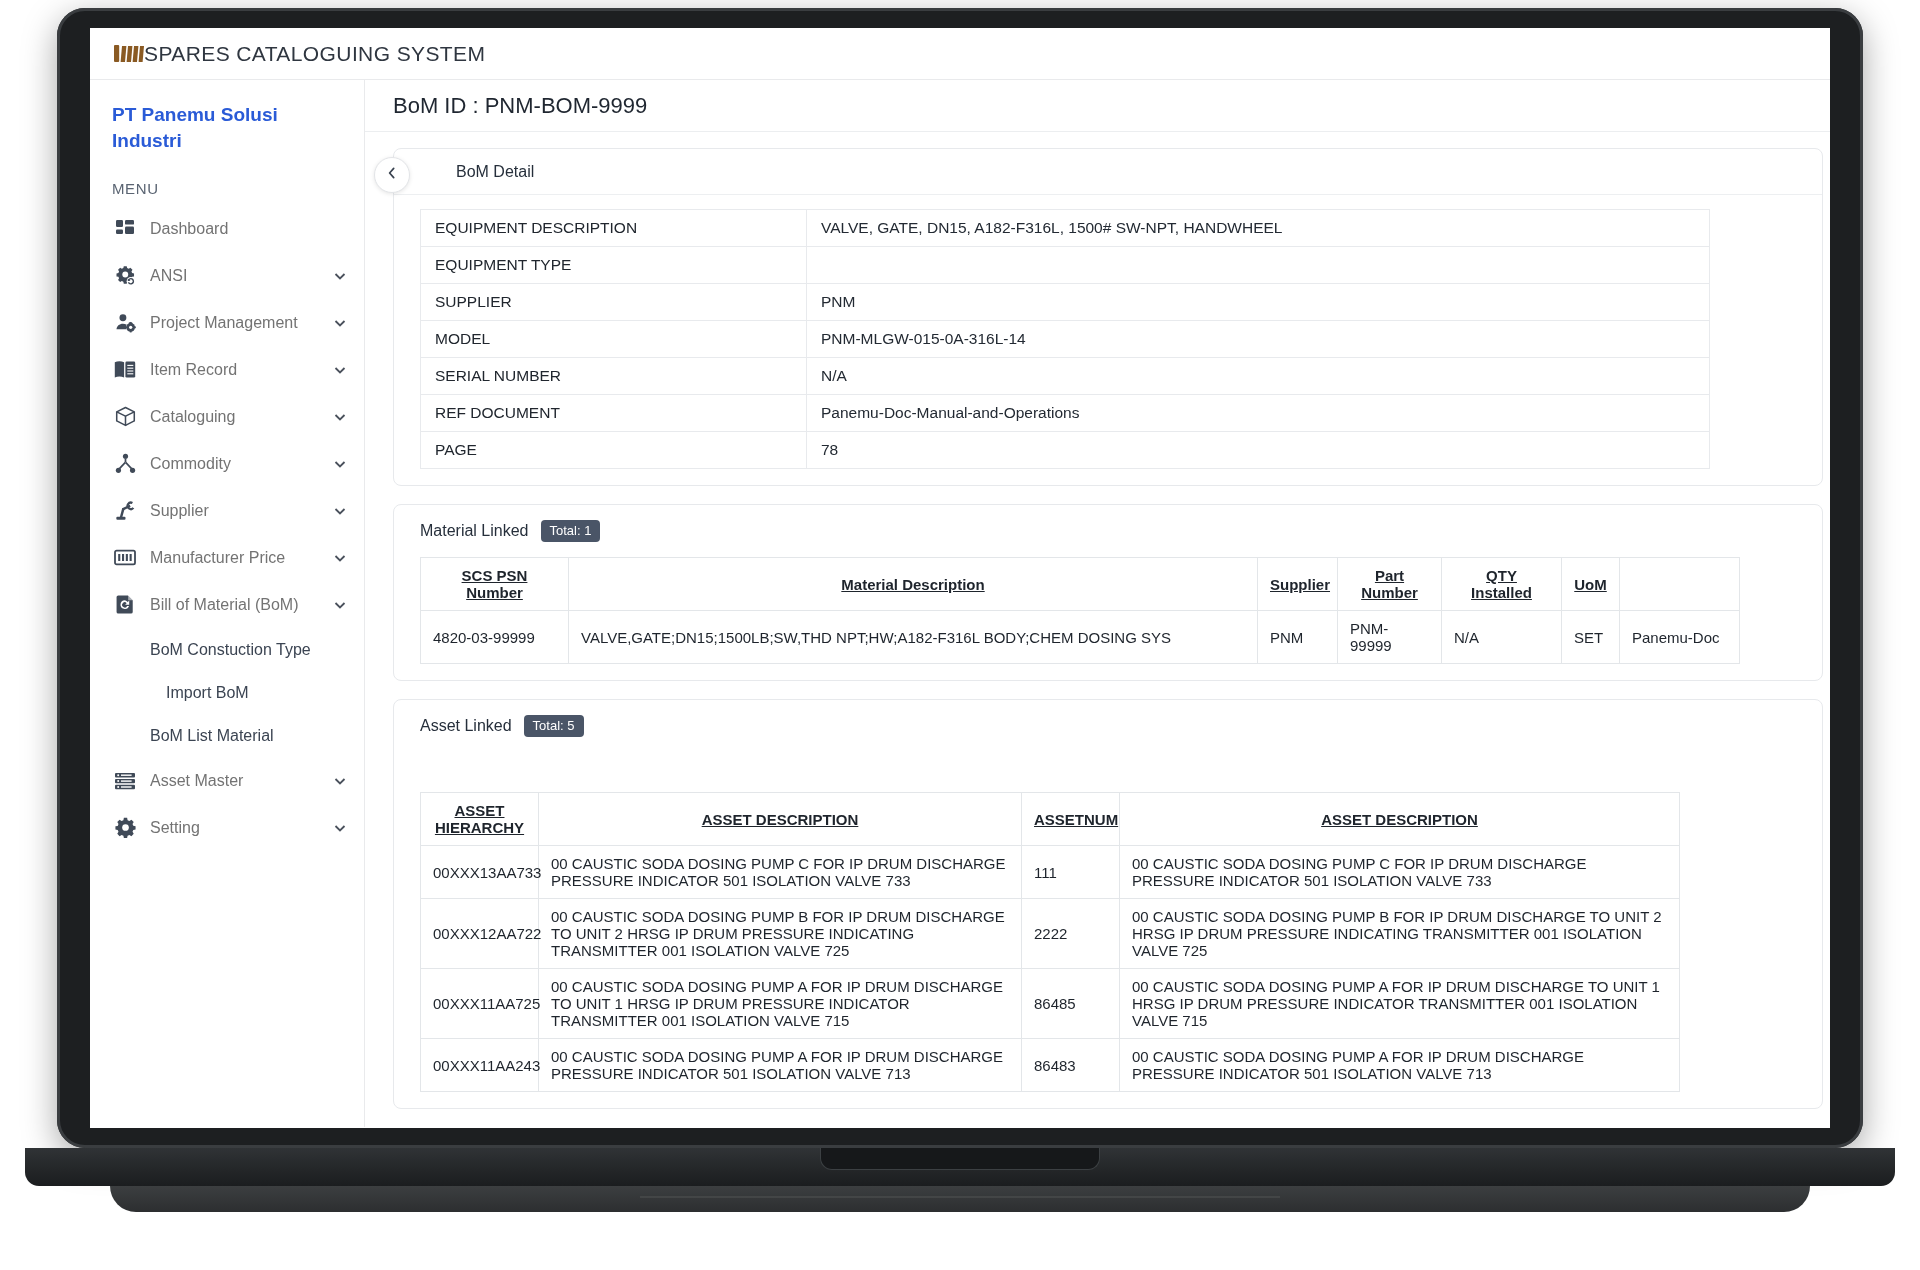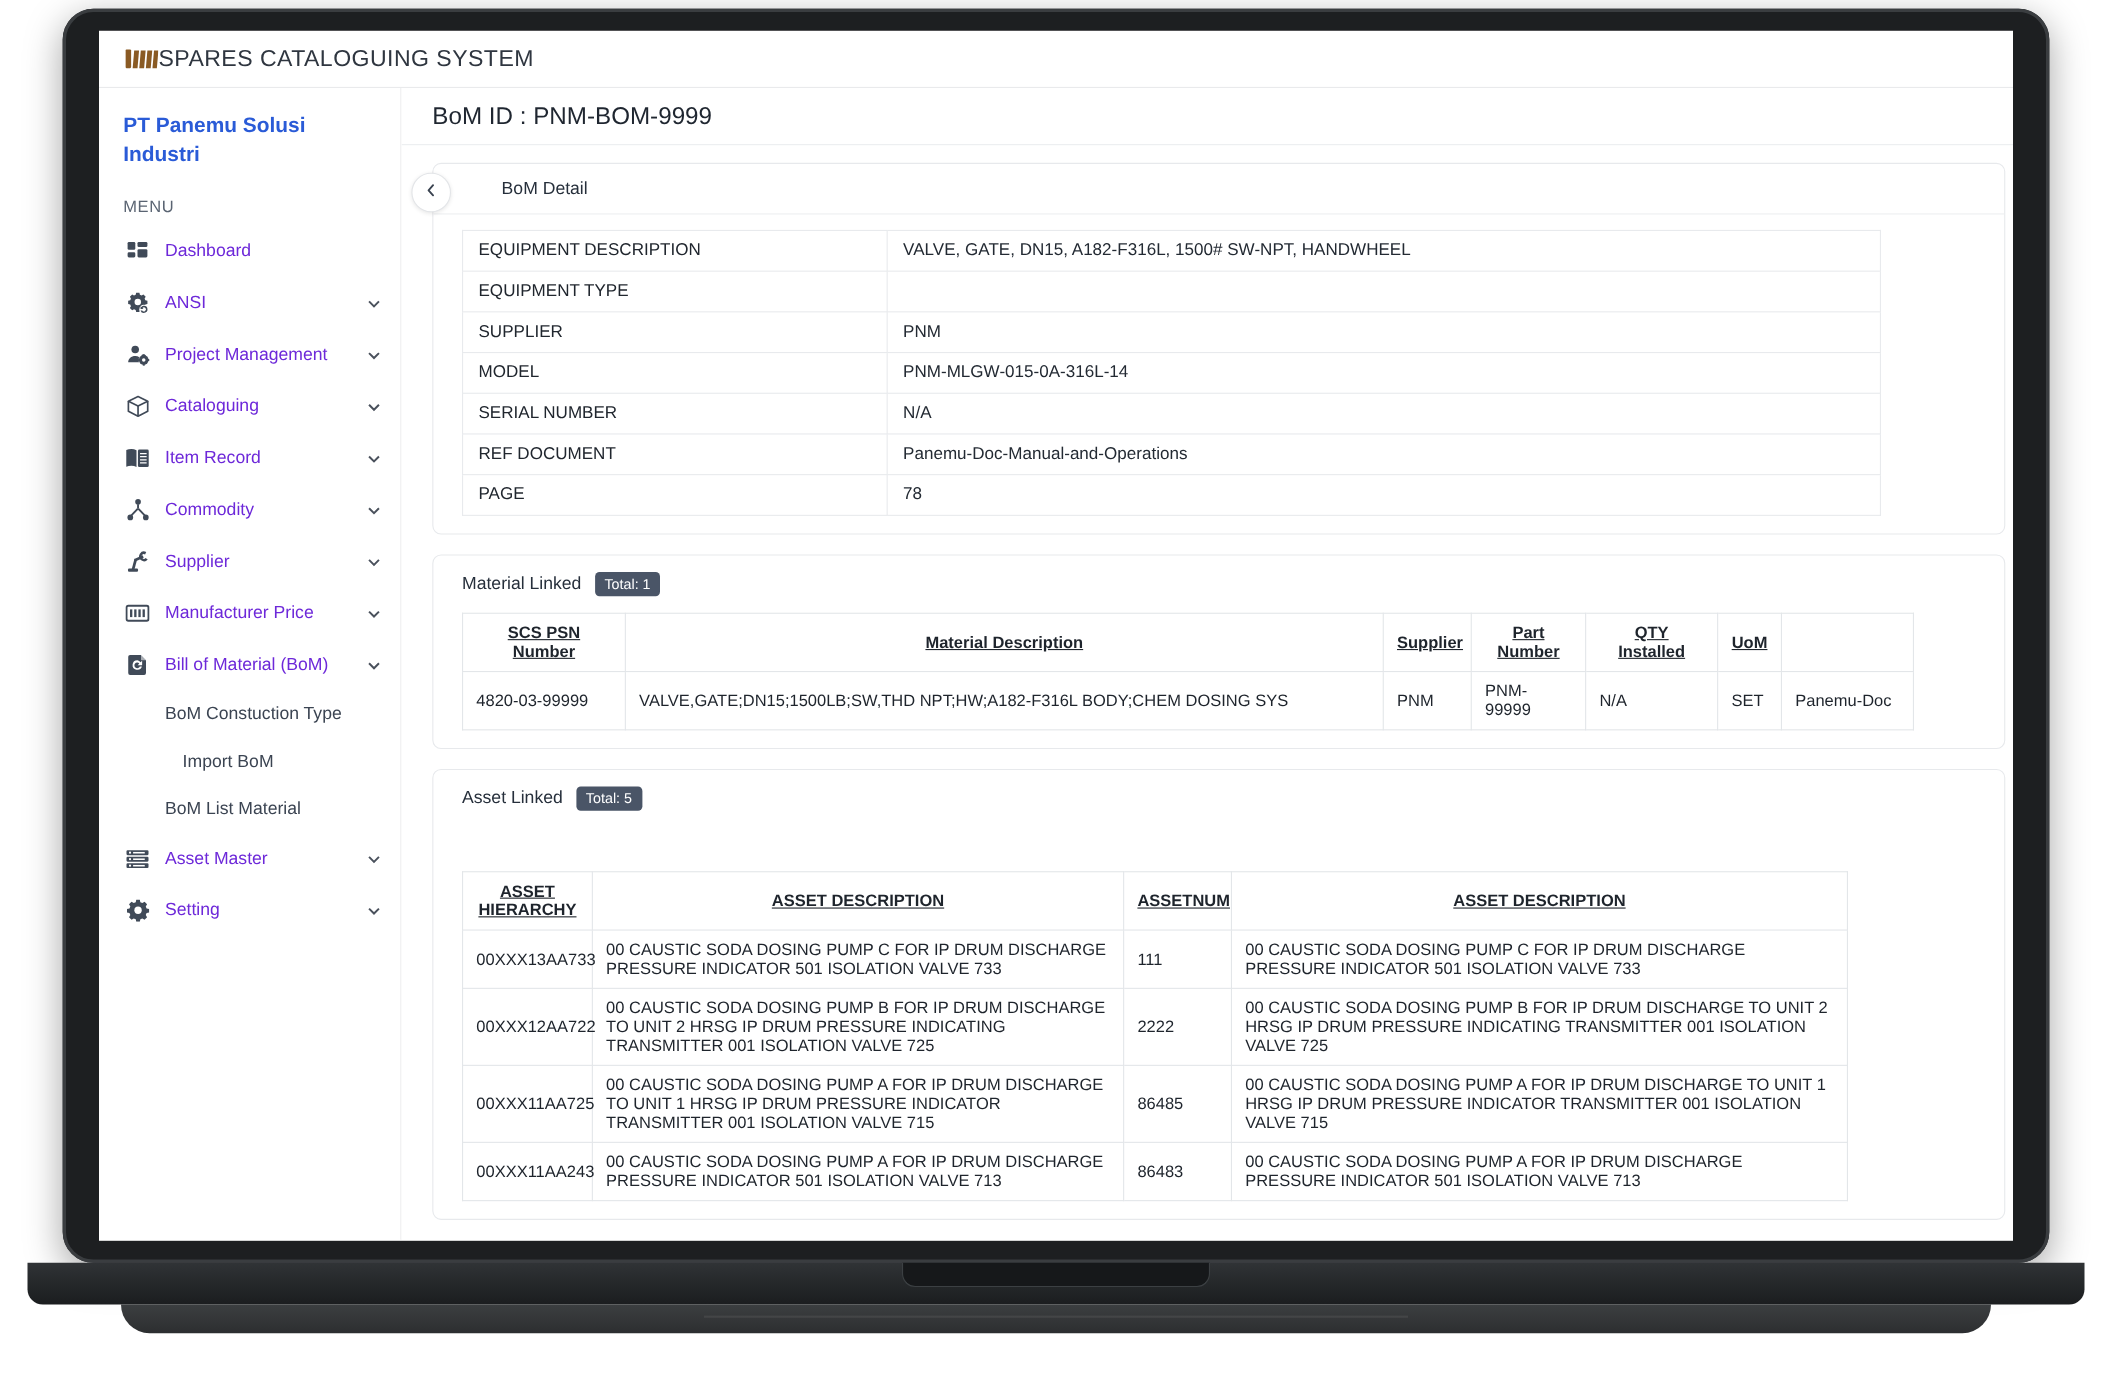--- a/index.html
+++ b/index.html
@@ -87,21 +87,21 @@
     padding: 0 20px 0 22px; line-height: 26px;
   }
   .menu-label {
     margin-top: 26px; padding-left: 22px;
     font-size: 15px; color:#5a6472; letter-spacing: .6px;
   }
   .menu { margin-top: 8px; }
   .menu-item {
     display:flex; align-items:center; gap: 14px;
     height: 47px; padding: 0 16px 0 24px; cursor: pointer;
-    color:#6d28d9; font-size: 16px;
+    color:#737373; font-size: 16px;
   }
   .menu-item .ic { width: 22px; height: 22px; display:flex; align-items:center; justify-content:center; flex:0 0 22px; }
   .menu-item .lbl { flex:1 1 auto; white-space: nowrap; }
   .menu-item .chev { width: 16px; height: 16px; opacity:.85; }
   .submenu-item {
     height: 43px; display:flex; align-items:center;
     font-size: 16px; color:#3b4452; cursor:pointer;
   }
   .sub-l1 { padding-left: 60px; }
   .sub-l2 { padding-left: 76px; }
@@ -260,48 +260,48 @@
             <span class="lbl">Project Management</span>
             <span class="chev">
               <svg width="16" height="16" viewBox="0 0 16 16" fill="none" stroke="#2b3340" stroke-width="1.8">
                   <path d="M3.5 6 L8 10.5 L12.5 6"></path>
                 </svg>
             </span>
           </div>
 
           <div class="menu-item">
             <span class="ic">
-              <svg width="21" height="21" viewBox="0 0 22 22" fill="none" stroke="#404a58" stroke-width="1.6" stroke-linejoin="round">
-                <path d="M11 1.6 L20.2 6.1 L11 10.6 L1.8 6.1 Z"></path>
-                <path d="M1.8 6.1 V15.6 L11 20.3 V10.6"></path>
-                <path d="M20.2 6.1 V15.6 L11 20.3"></path>
-              </svg>
-            </span>
-            <span class="lbl">Cataloguing</span>
-            <span class="chev">
-              <svg width="16" height="16" viewBox="0 0 16 16" fill="none" stroke="#2b3340" stroke-width="1.8">
-                  <path d="M3.5 6 L8 10.5 L12.5 6"></path>
-                </svg>
-            </span>
-          </div>
-
-          <div class="menu-item">
-            <span class="ic">
               <svg width="22" height="19" viewBox="0 0 22 19" fill="#404a58">
                 <path d="M0.8 2.2c2.6-1.1 6.3-1.4 9.3.1v15.2c-3-1.5-6.7-1.2-9.3-.1z"></path>
                 <rect x="11.4" y="1.6" width="9.8" height="16.0" rx="1.3"></rect>
                 <g stroke="#ffffff" stroke-width="1.1">
                   <path d="M13.3 5.4h6"></path>
                     <path d="M13.3 8.2h6"></path>
                   <path d="M13.3 11.0h6"></path>
                     <path d="M13.3 13.8h6"></path>
                 </g>
               </svg>
             </span>
             <span class="lbl">Item Record</span>
+            <span class="chev">
+              <svg width="16" height="16" viewBox="0 0 16 16" fill="none" stroke="#2b3340" stroke-width="1.8">
+                  <path d="M3.5 6 L8 10.5 L12.5 6"></path>
+                </svg>
+            </span>
+          </div>
+
+          <div class="menu-item">
+            <span class="ic">
+              <svg width="21" height="21" viewBox="0 0 22 22" fill="none" stroke="#404a58" stroke-width="1.6" stroke-linejoin="round">
+                <path d="M11 1.6 L20.2 6.1 L11 10.6 L1.8 6.1 Z"></path>
+                <path d="M1.8 6.1 V15.6 L11 20.3 V10.6"></path>
+                <path d="M20.2 6.1 V15.6 L11 20.3"></path>
+              </svg>
+            </span>
+            <span class="lbl">Cataloguing</span>
             <span class="chev">
               <svg width="16" height="16" viewBox="0 0 16 16" fill="none" stroke="#2b3340" stroke-width="1.8">
                   <path d="M3.5 6 L8 10.5 L12.5 6"></path>
                 </svg>
             </span>
           </div>
 
 
           <div class="menu-item">
             <span class="ic">

